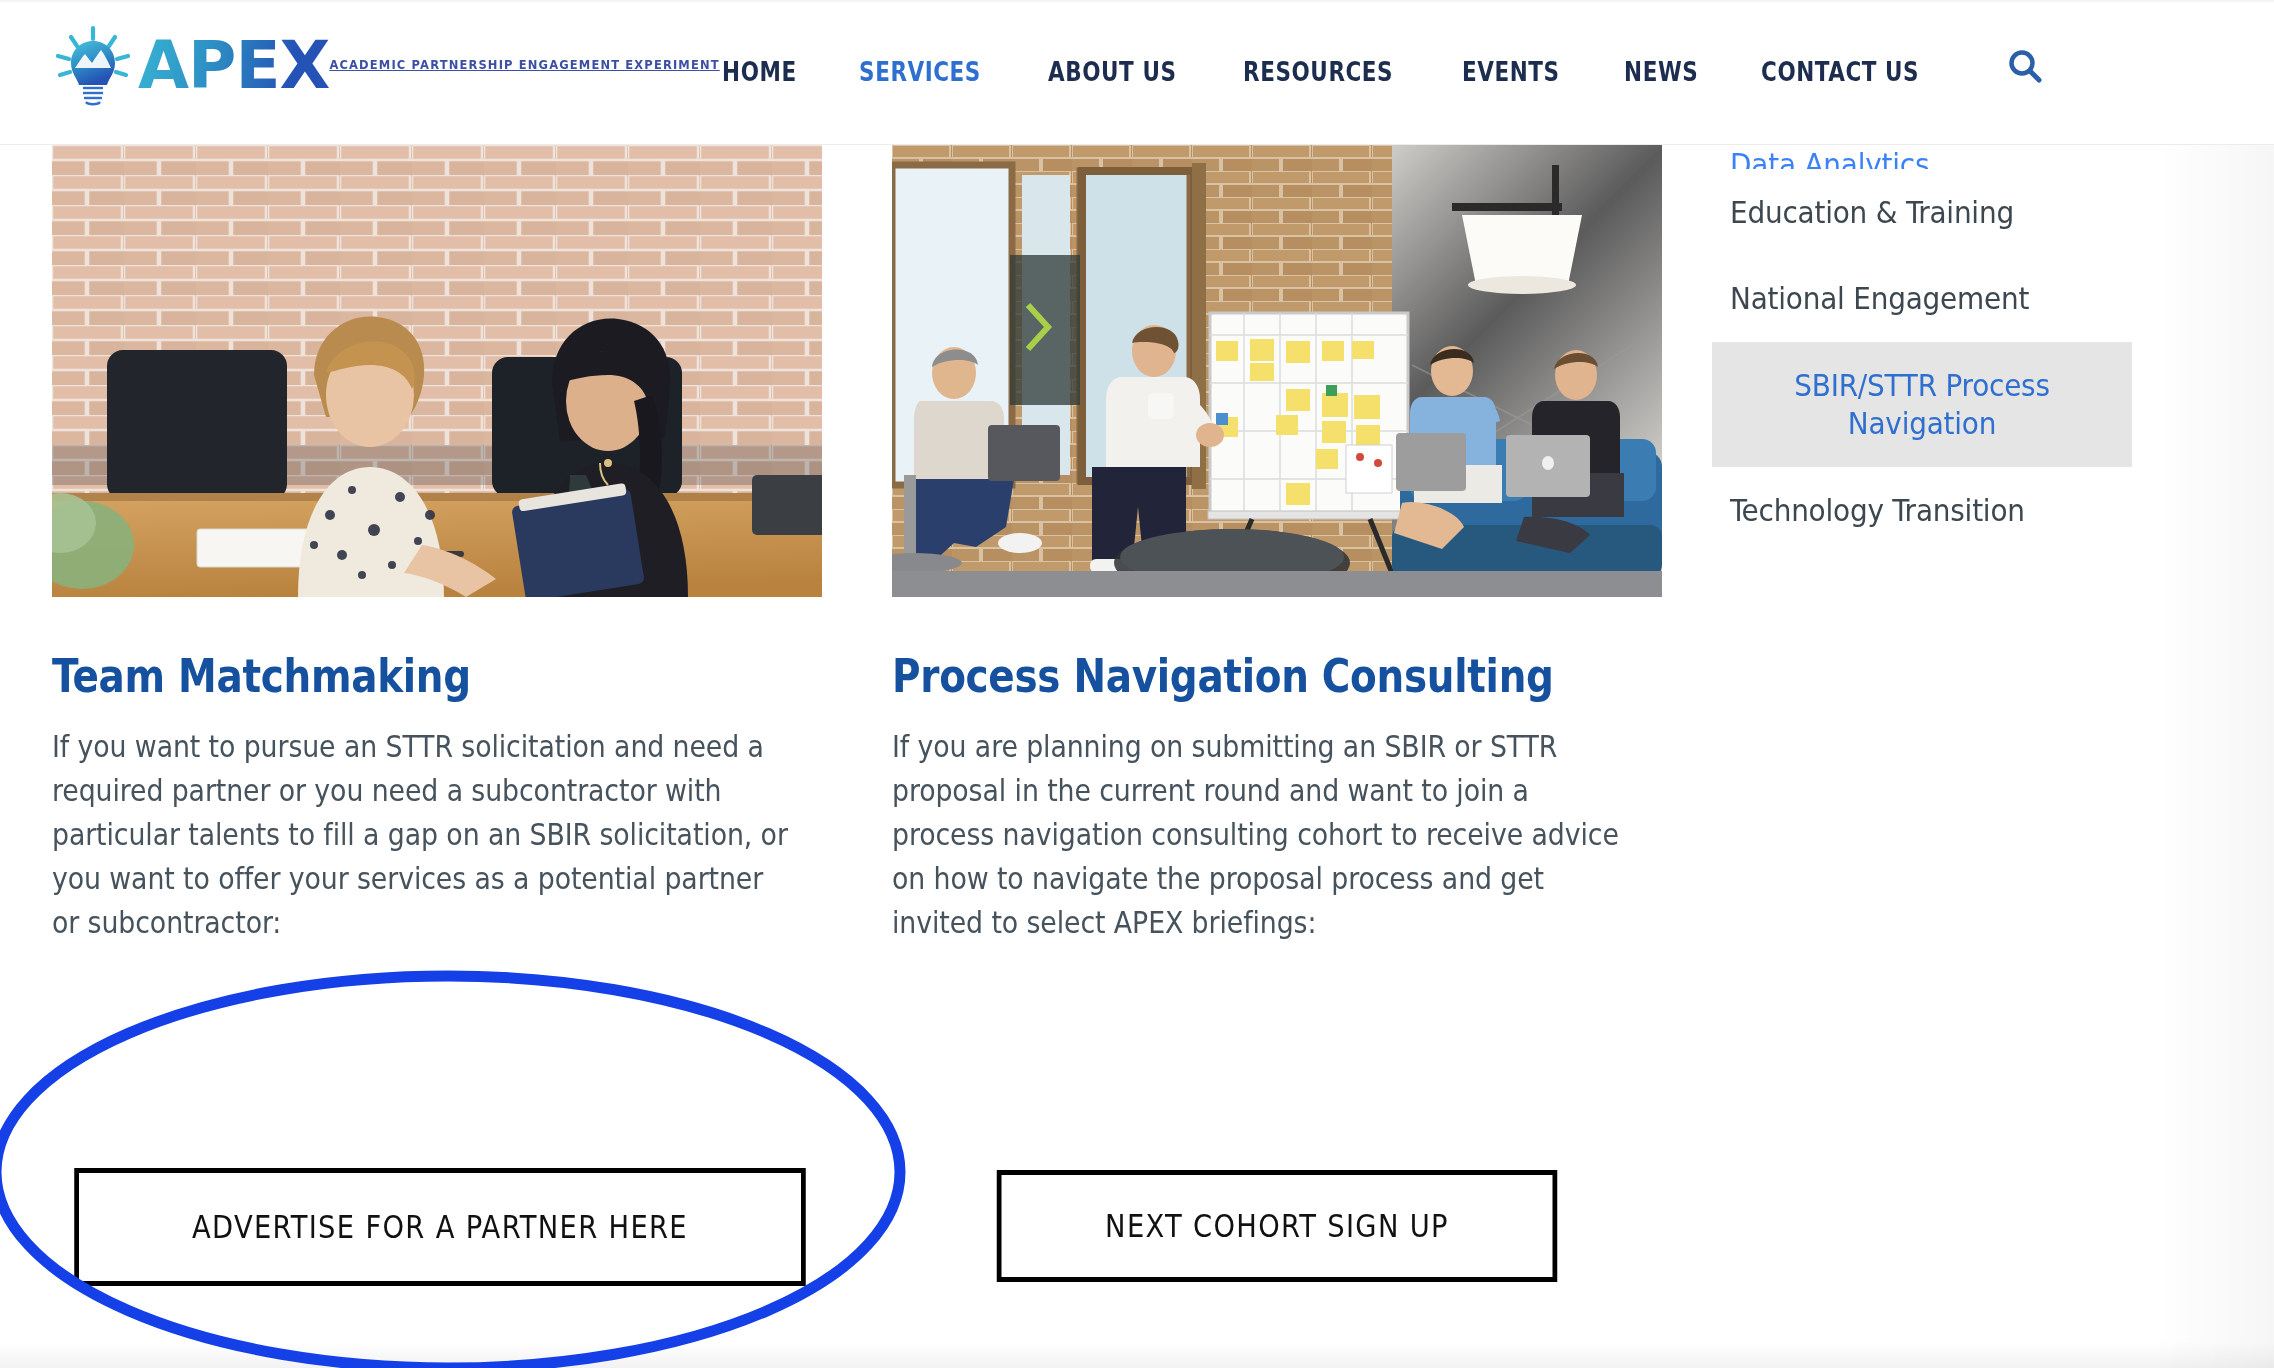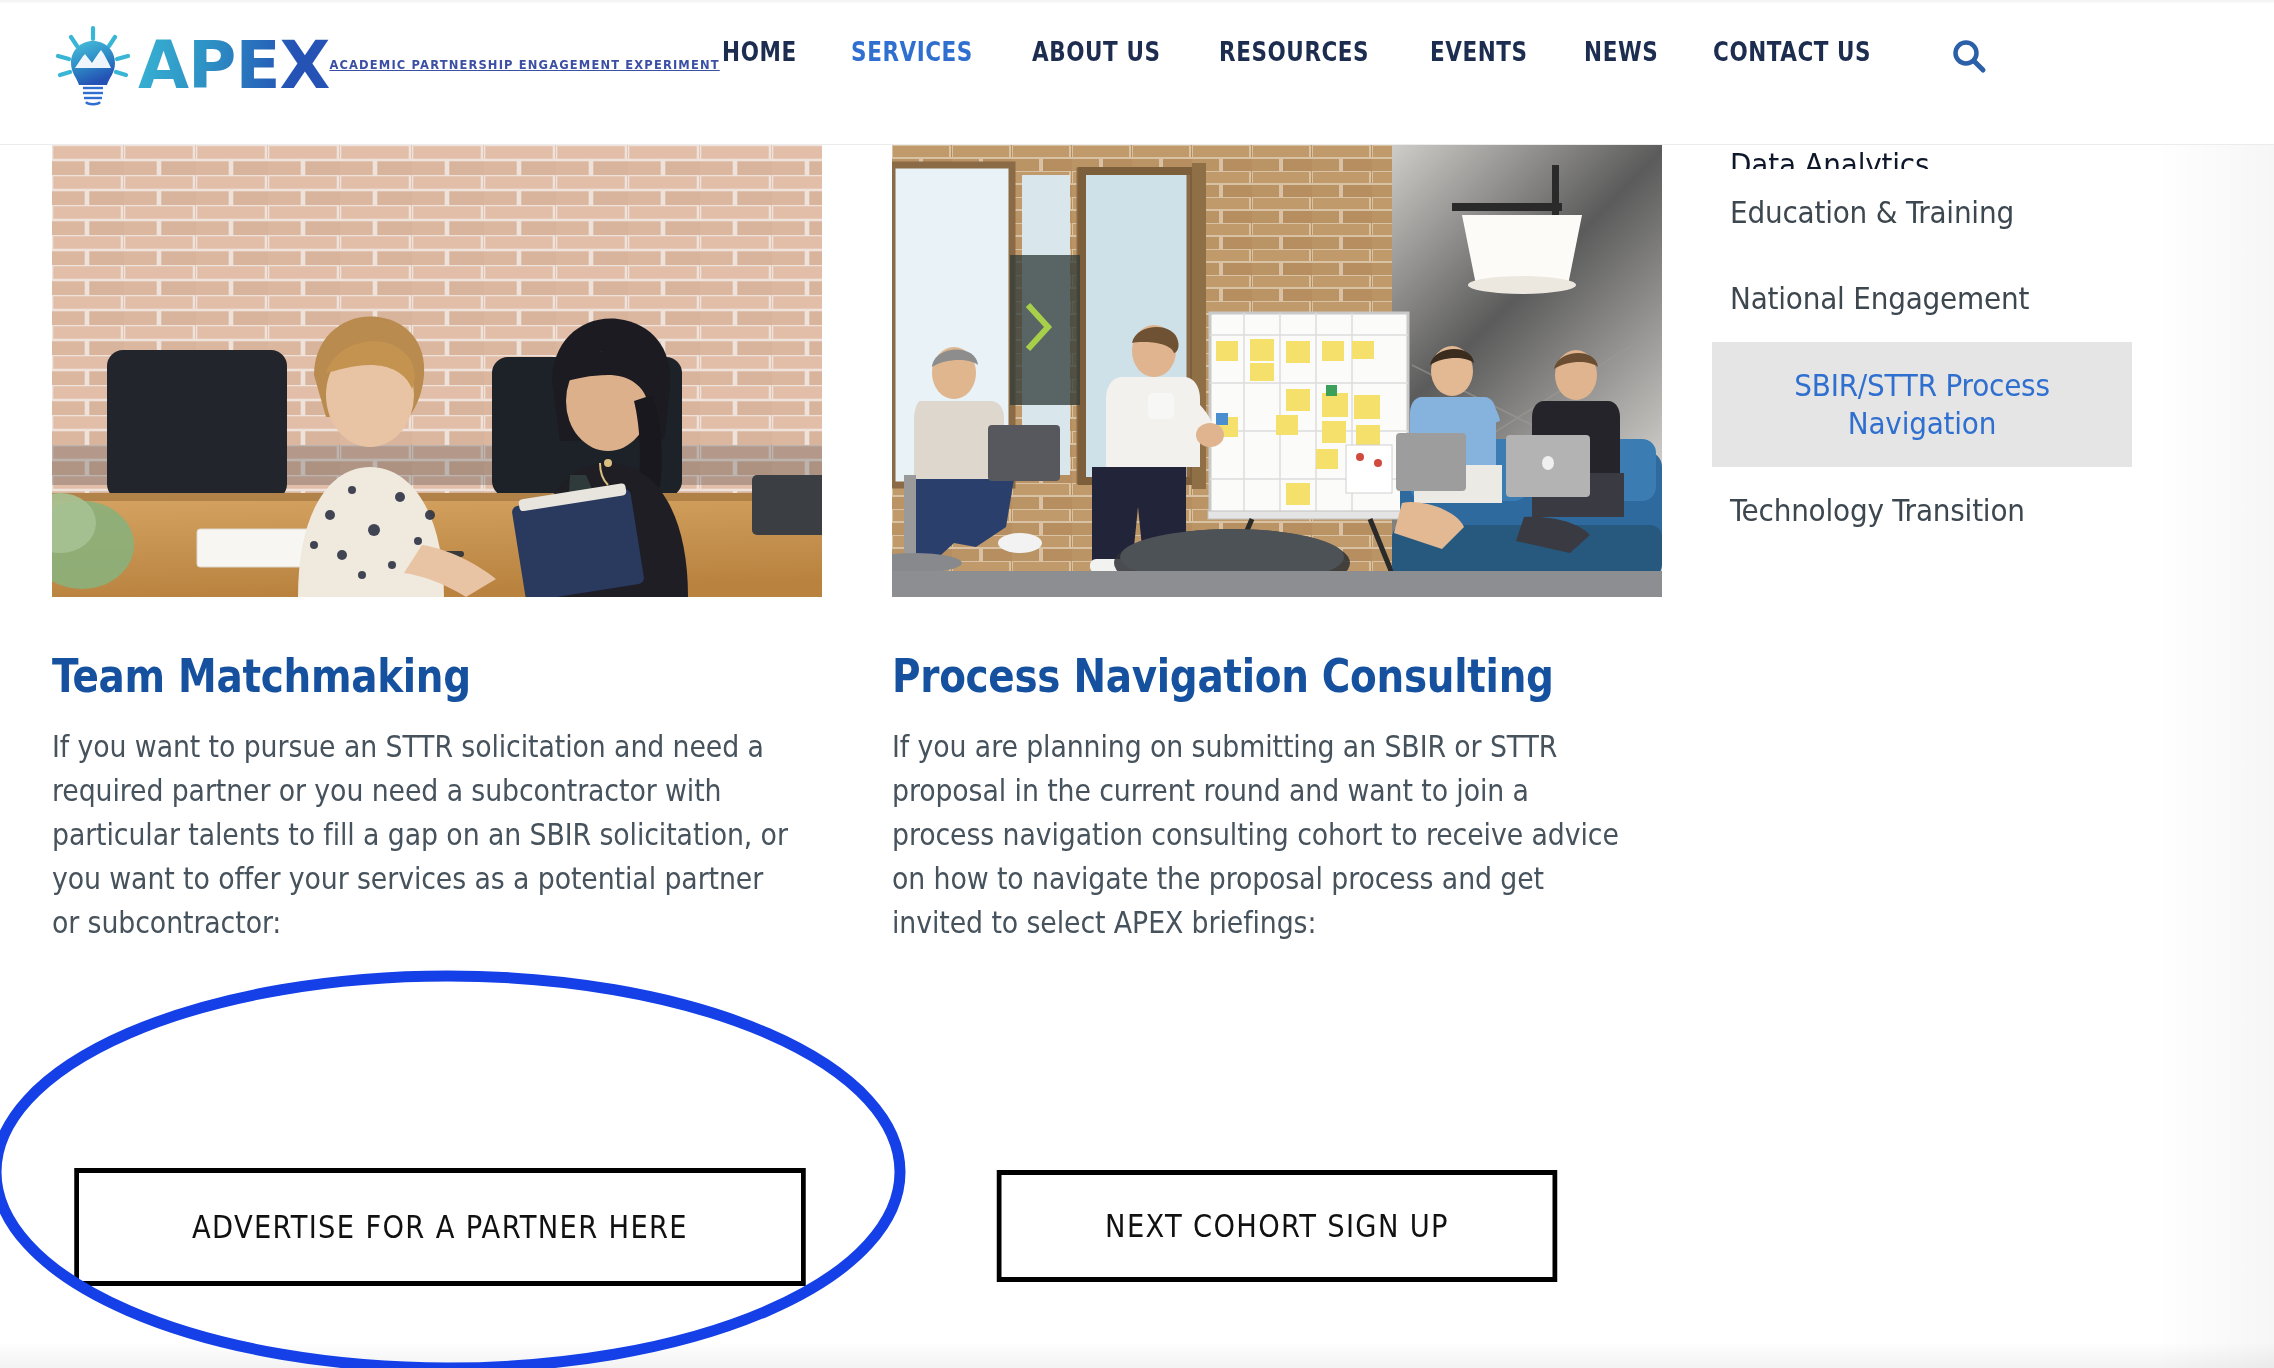--- a/index.html
+++ b/index.html
@@ -56,22 +56,22 @@
     font-size: 11.5px;
     font-weight: 700;
     letter-spacing: 1.15px;
     color: #3b4fa4;
     margin-top: -3px;
     white-space: nowrap;
     text-decoration: underline;
   }
 
   .nav {
-    position: absolute; left: 700px; top: 34px;
-    display: flex; align-items: flex-start; gap: 0;
+    position: absolute; left: 700px; top: 44px;
+    display: flex; align-items: flex-end; gap: 8px;
   }
   .nav-item {
     font-family: "DejaVu Sans Condensed","Liberation Sans", sans-serif;
     font-size: 26px;
     font-weight: 600;
     letter-spacing: 0.6px;
     color: #1d2d50;
     padding: 0 24px;
     white-space: nowrap;
     cursor: pointer;
@@ -169,21 +169,21 @@
     line-height: 1.24;
     color: #3d474f;
     padding: 24px 18px 24px 0;
     cursor: pointer;
     letter-spacing: -0.2px;
   }
   .side-item.clipped {
     padding-top: 0;
     height: 18px;
     overflow: hidden;
-    color: #0f172a;
+    color: #3b82f6;
   }
   .side-item.active {
     background: #e5e5e5;
     color: #2f6fd0;
     width: 420px;
     padding-left: 18px;
     margin-left: -18px;
     text-align: center;
   }
 

